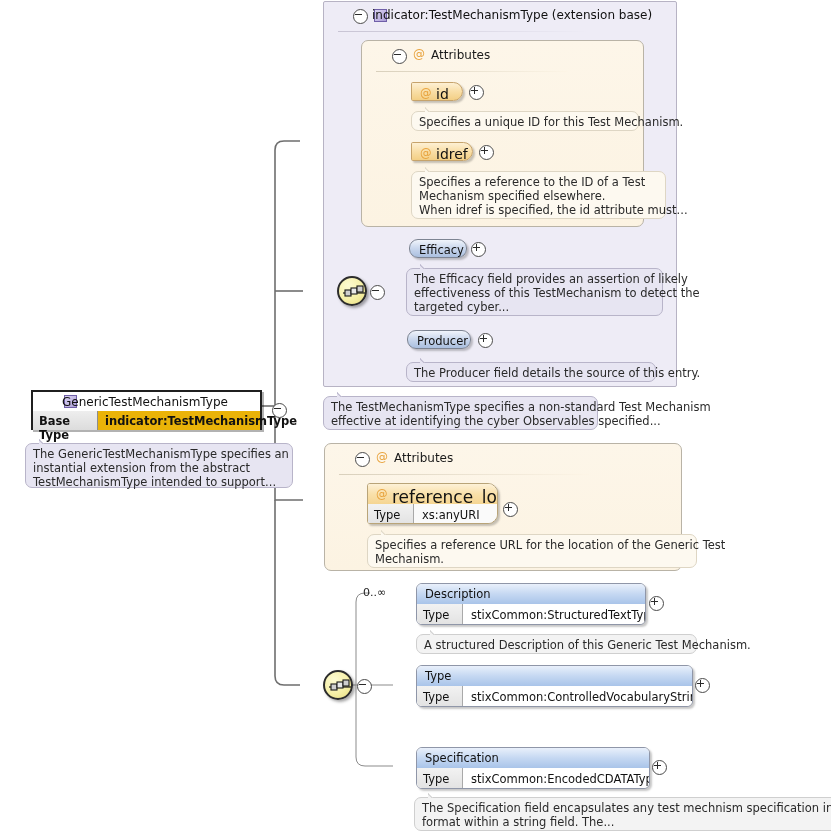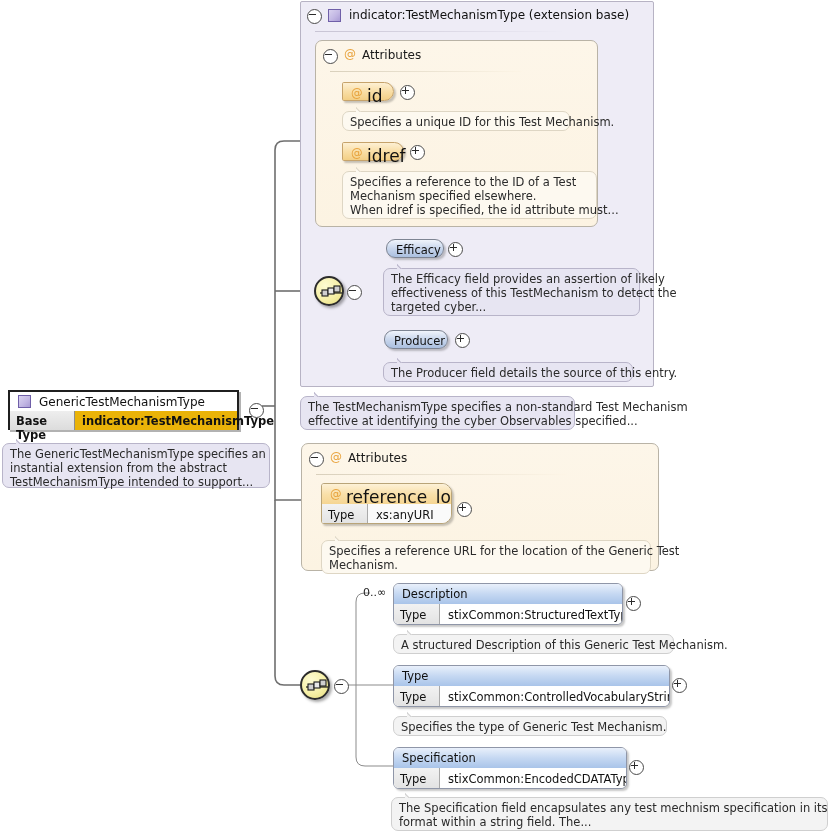--- a/index.html
+++ b/index.html
@@ -7,21 +7,21 @@
     width:831px;height:834px;
     background:#ffffff;
     font-family:"DejaVu Sans", sans-serif;
     font-size:11.5px;
     color:#1a1a1a;
     position:relative;
     overflow:hidden;
     -webkit-font-smoothing:antialiased;
   }
   .canvas{position:absolute;left:0;top:0;width:831px;height:834px;}
-  .abs{position:absolute;box-sizing:border-box;}
+  .abs{position:absolute;box-sizing:border-box;margin-left:23px;}
 
   
   svg.lines{position:absolute;left:0;top:0;width:831px;height:834px;pointer-events:none;}
 
   
   .grp-model{
     background:#eeecf6;
     border:1px solid #b7b3c4;
     border-radius:2px;
   }
@@ -132,21 +132,21 @@
   }
 
   
   .attrpill{
     border:1px solid #c6a36b;
     border-radius:2px 11px 11px 2px;
     background:linear-gradient(to bottom,#fdf0d4 0%,#f9dfa8 48%,#f3cf85 100%);
     box-shadow:2px 2px 2px rgba(0,0,0,0.22);
   }
   .attrpill .ap-at{position:absolute;left:8px;top:3px;color:#e8a33d;font-size:11.5px;}
-  .attrpill .ap-nm{position:absolute;left:24px;top:3px;font-size:17px;color:#111;white-space:nowrap;}
+  .attrpill .ap-nm{position:absolute;left:24px;top:3px;font-size:14px;color:#111;white-space:nowrap;}
 
   
   .attrbox{
     border:1px solid #b9a478;
     border-radius:3px 10px 10px 3px;
     background:#fff;
     box-shadow:2px 2px 2px rgba(0,0,0,0.22);
     overflow:hidden;
   }
   .attrbox .ab-hdr{
@@ -361,21 +361,21 @@
         </div>
         <div class="ab-v">
           <span>xs:anyURI</span>
         </div>
       </div>
     </div>
     <div class="abs" style="left:155px;top:58px;width:13px;height:13px;">
       <div class="tgl plus"></div>
     </div>
 
-    <div class="abs note cream" style="left:19px;top:96px;width:330px;height:34px;">
+    <div class="abs note cream" style="left:19px;top:90px;width:330px;height:34px;">
       <div class="tip"></div>
       <span class="ln">Specifies a reference URL for the location of the Generic Test</span>
       <span class="ln">Mechanism.</span>
     </div>
   </div>
 
   <div class="abs seq" style="left:300px;top:670px;">
     <svg width="22" height="16" viewBox="0 0 22 16">
       <line x1="0" y1="8" x2="22" y2="8" stroke="#1a1a1a" stroke-width="1.2"></line>
       <rect x="2" y="5" width="6" height="6" fill="#cfcfcf" stroke="#1a1a1a" stroke-width="1.1"></rect>
@@ -419,24 +419,20 @@
         <span>Type</span>
       </div>
       <div class="el-v">
         <span>stixCommon:ControlledVocabularyStrin ...</span>
       </div>
     </div>
   </div>
   <div class="abs" style="left:672px;top:678px;width:13px;height:13px;">
     <div class="tgl plus"></div>
   </div>
-  <div class="abs note grey" style="left:393px;top:716px;width:274px;height:20px;">
-    <div class="tip"></div>
-    <span class="ln">Specifies the type of Generic Test Mechanism.</span>
-  </div>
 
   <div class="abs elbox" style="left:393px;top:747px;width:234px;height:42px;">
     <div class="el-hdr">
       <span>Specification</span>
     </div>
     <div class="el-row" style="top:20px;">
       <div class="el-k">
         <span>Type</span>
       </div>
       <div class="el-v">

